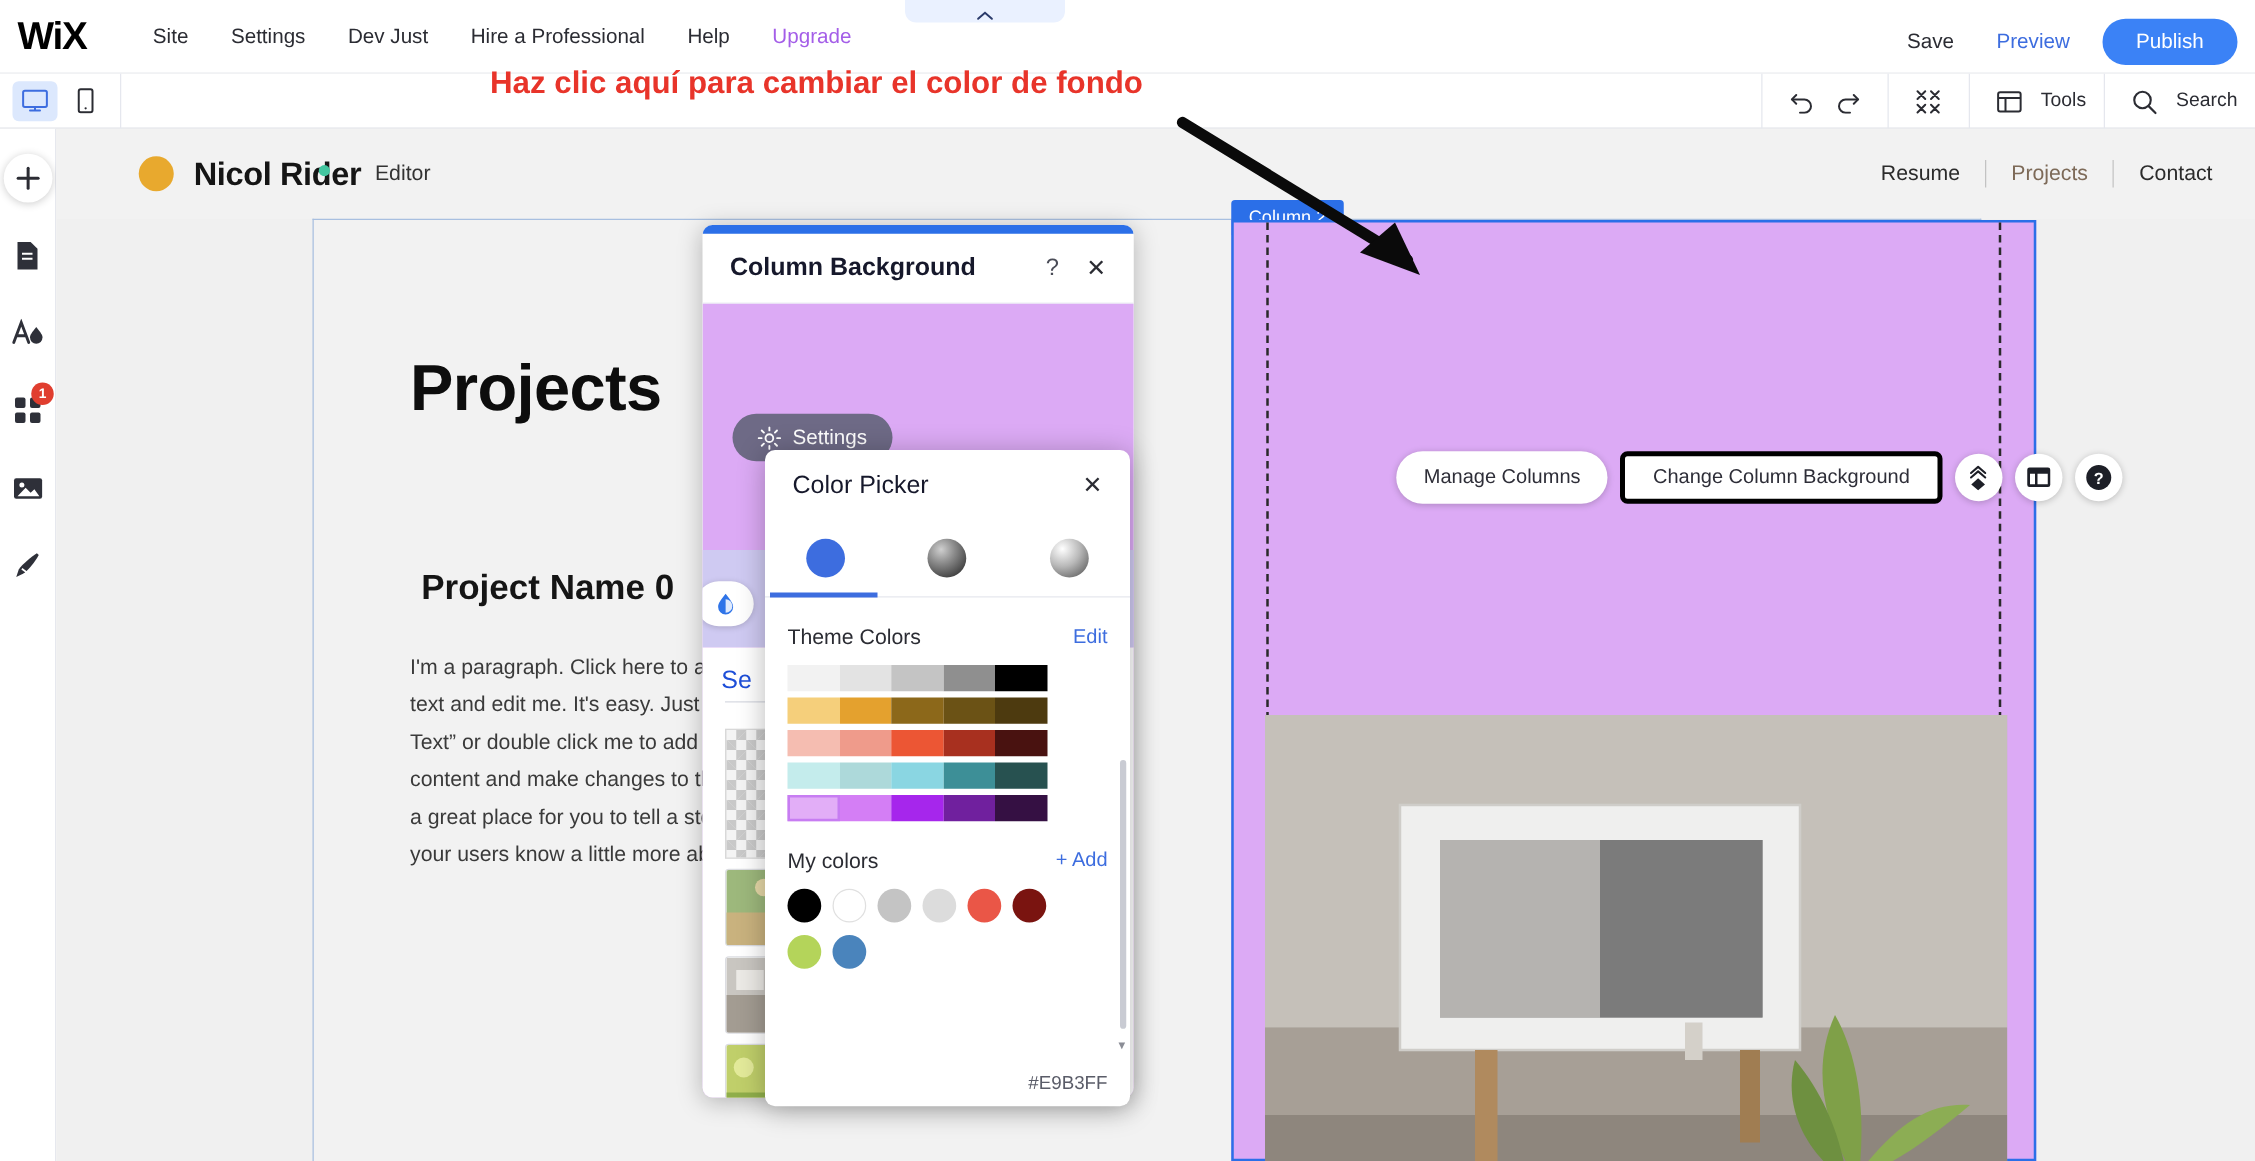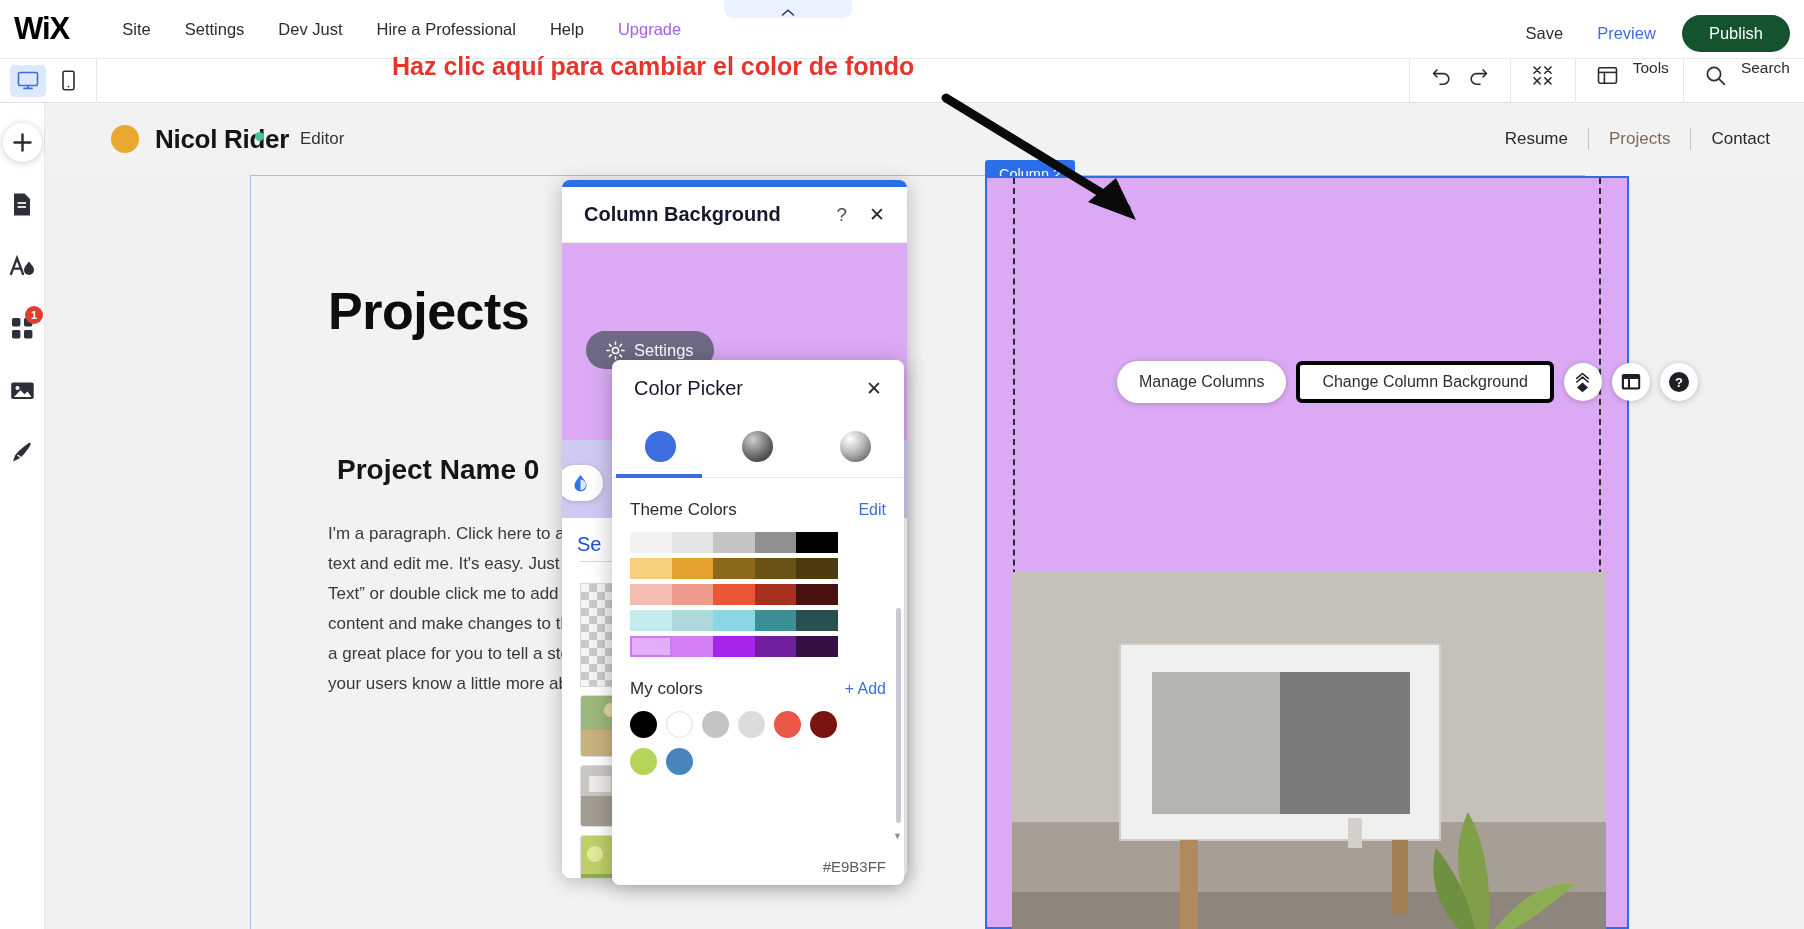--- a/index.html
+++ b/index.html
@@ -27,21 +27,21 @@
     white-space: nowrap;
   }
   .topnav-item.upgrade { color: #a45ee8; }
   .topbar-right {
     position: absolute; right: 0; top: 4px; height: 59px;
     display: flex; align-items: center; padding-right: 14px;
   }
   .tb-save { font-size: 16.5px; color: #2b2c33; margin-right: 34px; cursor: pointer; }
   .tb-preview { font-size: 16.5px; color: #3d6ddf; margin-right: 26px; cursor: pointer; }
   .tb-publish {
-    background: #14532d; color: #fff; font-size: 16.5px;
+    background: #3b82f6; color: #fff; font-size: 16.5px;
     border: none; border-radius: 20px; padding: 9px 27px; cursor: pointer;
     font-family: "Liberation Sans", sans-serif;
   }
   .minimize-tab {
     position: absolute; left: 724px; top: 0; width: 128px; height: 18px;
     background: #eaf1ff; border-radius: 0 0 9px 9px;
     display: flex; align-items: flex-end; justify-content: center;
     font-size: 11px; color: #2b3b6b; z-index: 60;
   }
 
@@ -61,21 +61,21 @@
     border-right: 1px solid #e5e7ee; }
   .vm-btn {
     width: 36px; height: 32px; display: flex; align-items: center; justify-content: center;
     border-radius: 5px; cursor: pointer; margin: 0 2px;
   }
   .vm-btn.active { background: #dce8fd; }
   .subbar-right {
     position: absolute; right: 0; top: 0; height: 44px; display: flex; align-items: center;
   }
   .sb-group {
-    display: flex; align-items: flex-start; height: 44px; padding: 0 14px;
+    display: flex; align-items: center; height: 44px; padding: 0 14px;
     border-left: 1px solid #e5e7ee;
   }
   .sb-icon { width: 36px; height: 32px; display:flex; align-items:center; justify-content:center;
     cursor: pointer; border-radius: 5px; }
   .sb-label { font-size: 15.5px; color: #2b2c33; margin-left: 7px; }
 
   
   .annot-text {
     position: absolute; left: 392px; top: 52px; font-size: 25px; font-weight: 700;
     color: #e8342a; white-space: nowrap; z-index: 70;

